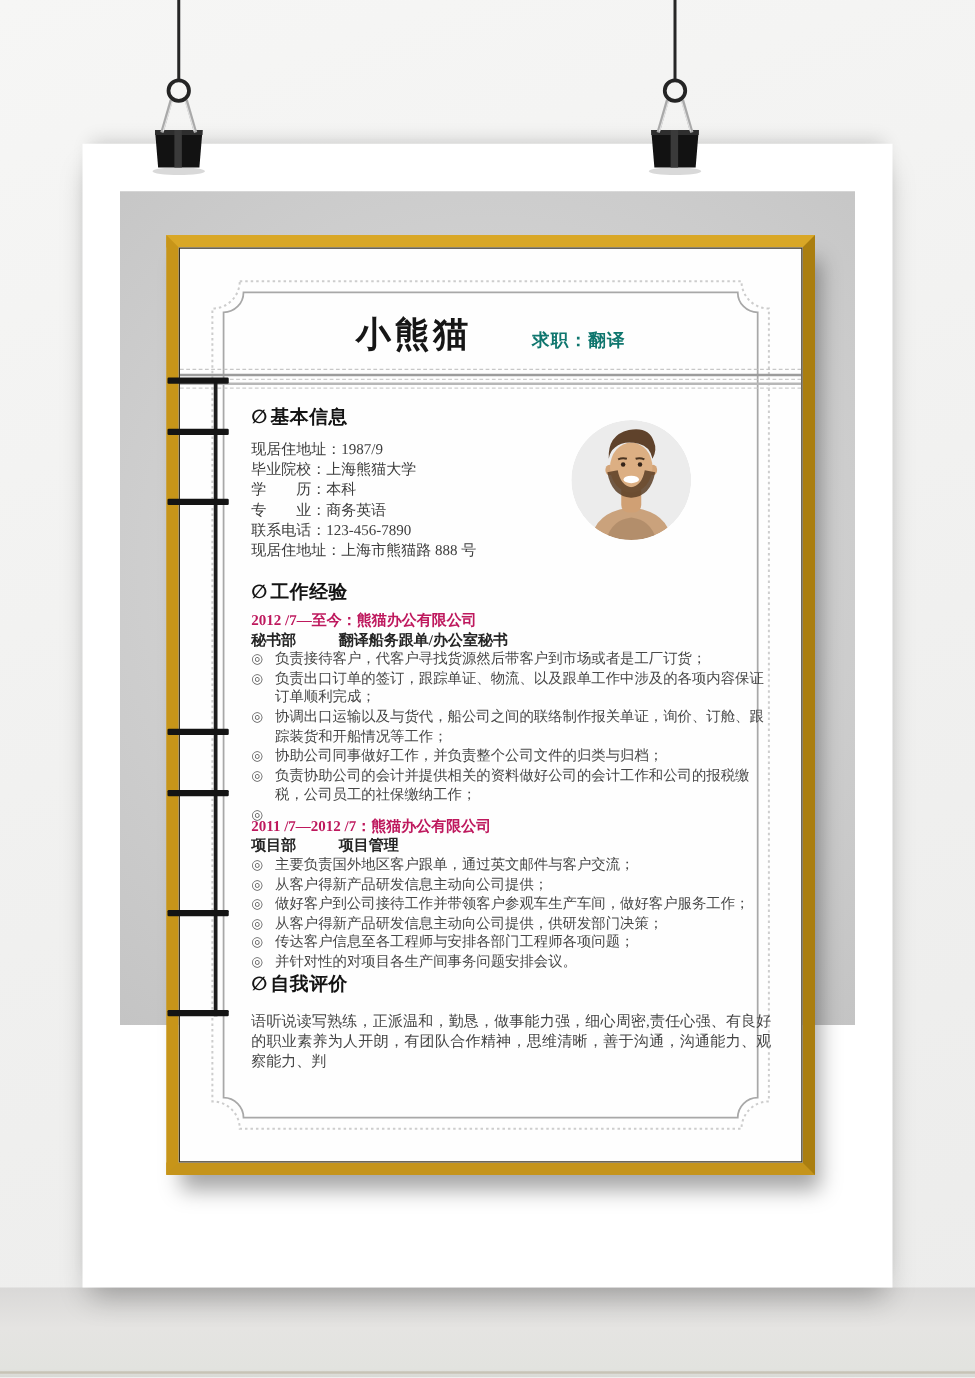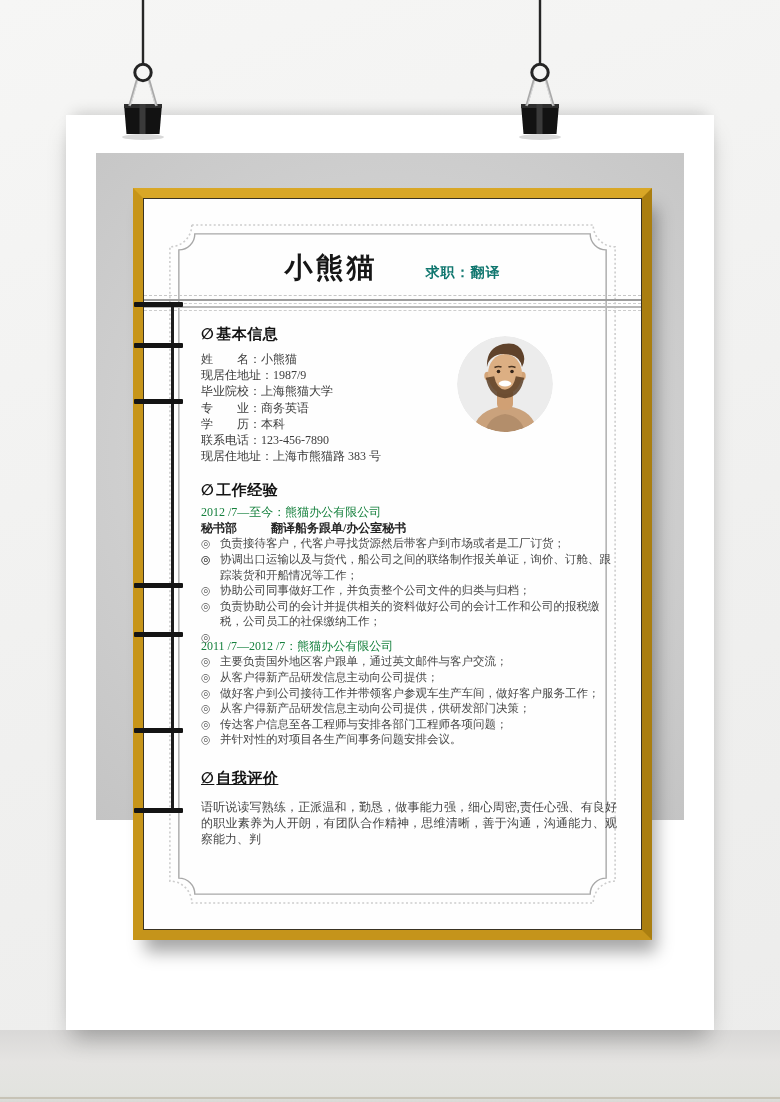--- a/index.html
+++ b/index.html
@@ -40,28 +40,28 @@
   .p-body{position:absolute;left:57px;right:24px;top:126px;color:#3d3d3d;
     font-family:"Liberation Serif","DejaVu Serif",serif;font-size:12px;}
   h3.sec{margin:0;font-family:"Liberation Sans","DejaVu Sans",sans-serif;
     font-size:15px;line-height:18px;font-weight:bold;color:#141414;letter-spacing:.5px;}
   h3.sec .mk{font-weight:bold;margin-right:2px;font-style:italic;}
   .fields{margin-top:8px;}
   .frow{line-height:16.2px;white-space:nowrap;}
   .frow .lab{color:#3d3d3d;}
   .frow .val{color:#3d3d3d;}
   h3.exp{margin-top:17px;}
-  .period{margin-top:6px;font-weight:normal;color:#15803d;line-height:15.5px;}
+  .period{margin-top:6px;font-weight:bold;color:#be185d;line-height:15.5px;}
   .deptline{font-weight:bold;color:#242424;line-height:15.5px;}
   .dept{display:inline-block;width:70px;}
   ul.duties{list-style:none;margin:0;padding:0;font-size:11.5px;color:#474747;}
   ul.duties li{position:relative;padding-left:19px;line-height:15.6px;}
   ul.duties .b{position:absolute;left:0;top:0;font-size:11px;color:#5a5a5a;}
   .job2 .period{margin-top:9px;}
-  h3.ev{margin-top:21px;text-decoration:underline;}
+  h3.ev{}
   p.eval{margin:12px 0 0 0;font-size:12px;line-height:16px;text-align:justify;color:#454545;}
   
   .stitch{position:absolute;left:134px;width:49px;height:5px;background:#141414;border-radius:1px;z-index:20;}
   .thread{position:absolute;left:171px;top:304px;width:3px;height:509px;background:#1d1d1d;z-index:19;}
   
   svg.clip{position:absolute;top:0;width:64px;height:140px;z-index:30;}
   .clipL{left:111px;} .clipR{left:508px;}
 </style>
 </head>
 <body>
@@ -140,58 +140,58 @@
               <path d="M51.5,31 Q55,29.8 58.5,31.5" stroke="#4a3421" stroke-width="1.6" fill="none"></path>
             </g>
           </svg>
         </div>
 
         <div class="p-body">
 
           <h3 class="sec"><span class="mk">∅</span><span>基本信息</span></h3>
           <div class="fields">
 
-              <div class="frow"><span class="lab">姓　　名：</span><span class="val">小熊猫</span></div>
 
               <div class="frow"><span class="lab">现居住地址：</span><span class="val">1987/9</span></div>
 
               <div class="frow"><span class="lab">毕业院校：</span><span class="val">上海熊猫大学</span></div>
 
+              <div class="frow"><span class="lab">学　　历：</span><span class="val">本科</span></div>
+
               <div class="frow"><span class="lab">专　　业：</span><span class="val">商务英语</span></div>
 
-              <div class="frow"><span class="lab">学　　历：</span><span class="val">本科</span></div>
-
               <div class="frow"><span class="lab">联系电话：</span><span class="val">123-456-7890</span></div>
 
-              <div class="frow"><span class="lab">现居住地址：</span><span class="val">上海市熊猫路 383 号</span></div>
+              <div class="frow"><span class="lab">现居住地址：</span><span class="val">上海市熊猫路 888 号</span></div>
             </div>
 
           <h3 class="sec exp"><span class="mk">∅</span><span>工作经验</span></h3>
 
           <div class="job job1">
             <div class="period">2012 /7—至今：熊猫办公有限公司</div>
             <div class="deptline"><span class="dept">秘书部</span><span class="role">翻译船务跟单/办公室秘书</span></div>
             <ul class="duties">
 
                 <li><span class="b">◎</span><span>负责接待客户，代客户寻找货源然后带客户到市场或者是工厂订货；</span></li>
 
-                <li><span class="b">◎</span></li>
+                <li><span class="b">◎</span><span>负责出口订单的签订，跟踪单证、物流、以及跟单工作中涉及的各项内容保证订单顺利完成；</span></li>
 
                 <li><span class="b">◎</span><span>协调出口运输以及与货代，船公司之间的联络制作报关单证，询价、订舱、跟踪装货和开船情况等工作；</span></li>
 
                 <li><span class="b">◎</span><span>协助公司同事做好工作，并负责整个公司文件的归类与归档；</span></li>
 
                 <li><span class="b">◎</span><span>负责协助公司的会计并提供相关的资料做好公司的会计工作和公司的报税缴税，公司员工的社保缴纳工作；</span></li>
 
                 <li><span class="b">◎</span></li>
               </ul>
           </div>
 
           <div class="job job2">
             <div class="period">2011 /7—2012 /7：熊猫办公有限公司</div>
+            <div class="deptline"><span class="dept">项目部</span><span class="role">项目管理</span></div>
             <ul class="duties">
 
                 <li><span class="b">◎</span><span>主要负责国外地区客户跟单，通过英文邮件与客户交流；</span></li>
 
                 <li><span class="b">◎</span><span>从客户得新产品研发信息主动向公司提供；</span></li>
 
                 <li><span class="b">◎</span><span>做好客户到公司接待工作并带领客户参观车生产车间，做好客户服务工作；</span></li>
 
                 <li><span class="b">◎</span><span>从客户得新产品研发信息主动向公司提供，供研发部门决策；</span></li>
 

